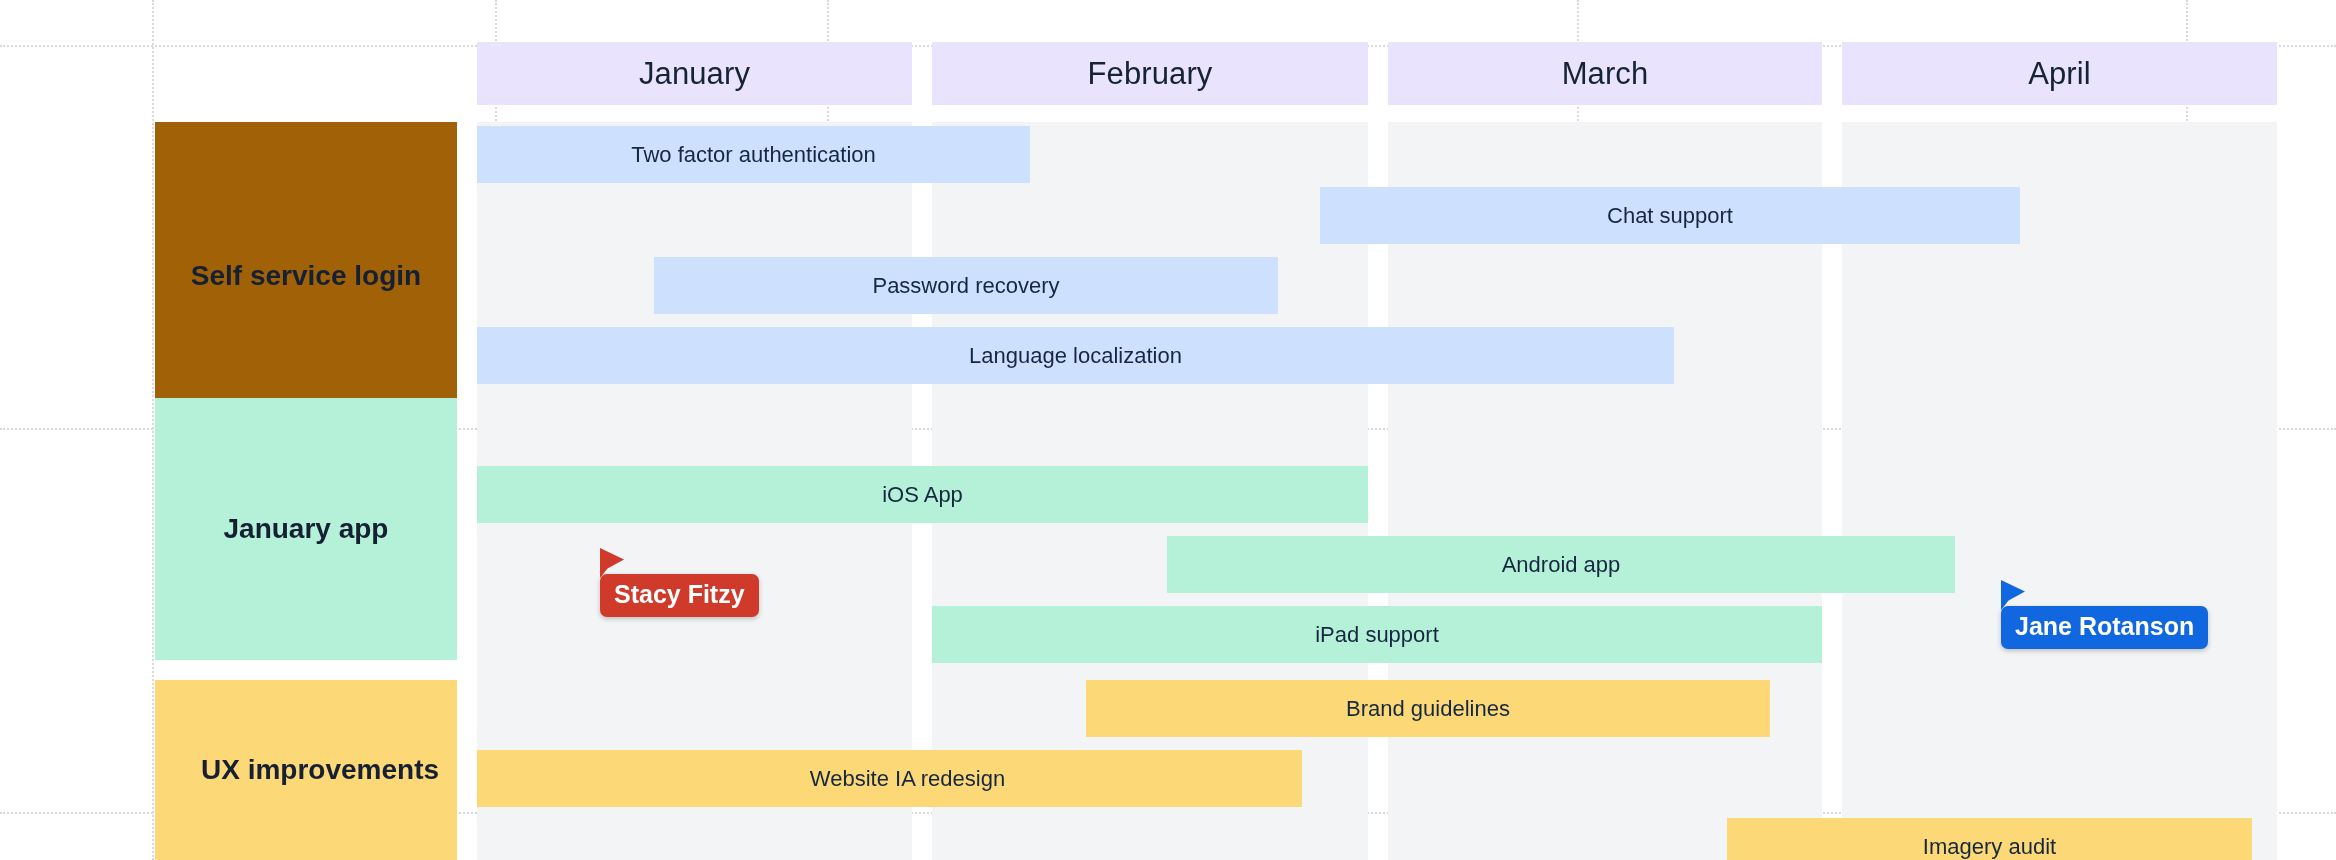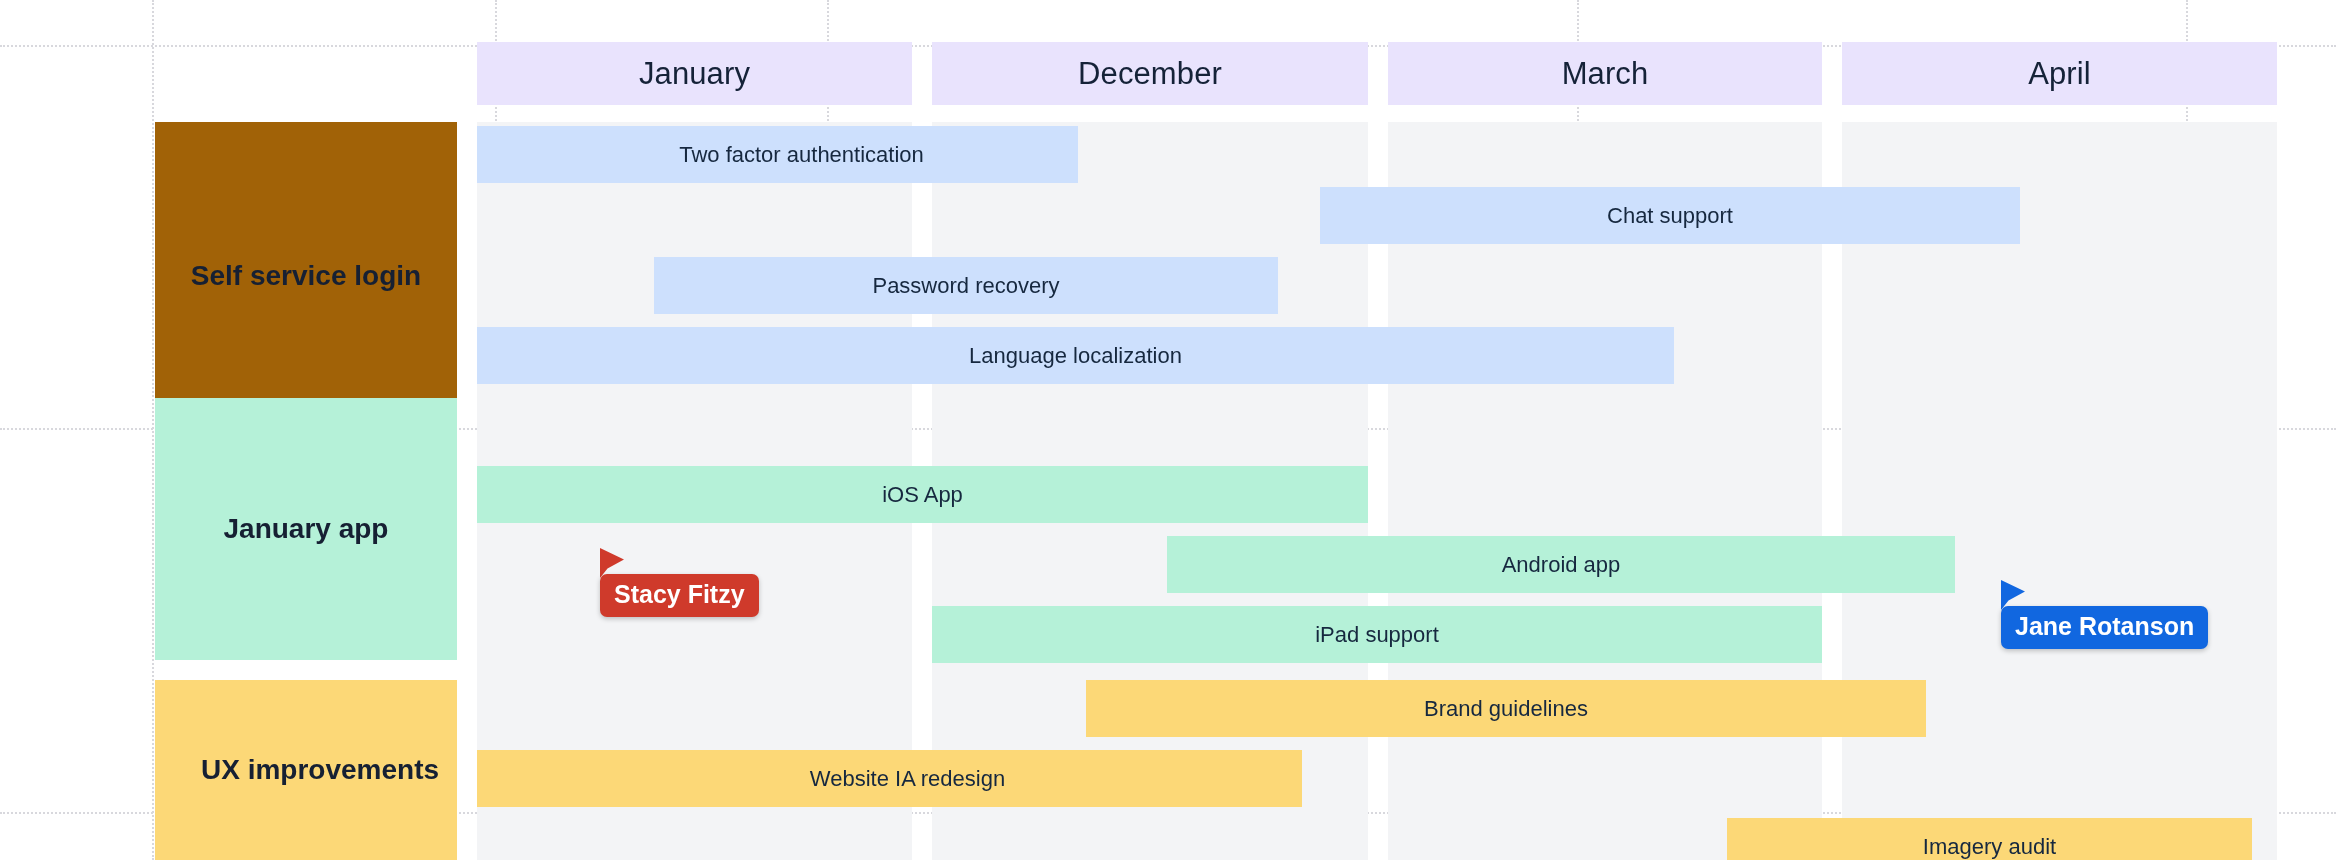--- a/index.html
+++ b/index.html
@@ -79,21 +79,21 @@
       <div class="month-col" style="left: 932px; width: 436px; background: rgb(243, 244, 246);"></div>
       <div class="month-col" style="left: 1388px; width: 434px; background: rgb(243, 244, 246);"></div>
       <div class="month-col" style="left: 1842px; width: 435px; background: rgb(243, 244, 246);"></div>
     </div>
 
   <div id="month-heads">
       <div class="month-head" style="left: 477px; width: 435px; background: rgb(233, 227, 253);">
         <span>January</span>
       </div>
       <div class="month-head" style="left: 932px; width: 436px; background: rgb(233, 227, 253);">
-        <span>December</span>
+        <span>February</span>
       </div>
       <div class="month-head" style="left: 1388px; width: 434px; background: rgb(233, 227, 253);">
         <span>March</span>
       </div>
       <div class="month-head" style="left: 1842px; width: 435px; background: rgb(233, 227, 253);">
         <span>April</span>
       </div>
     </div>
 
   <div id="group-labels">
@@ -102,42 +102,42 @@
       </div>
       <div class="group-label" style="top: 398px; height: 262px; background: rgb(181, 241, 216);">
         <span>January app</span>
       </div>
       <div class="group-label" style="top: 680px; height: 180px; background: rgb(252, 216, 119); padding-left: 38px;">
         <span>UX improvements</span>
       </div>
     </div>
 
   <div id="task-bars">
-      <div class="bar" style="left: 477px; width: 553px; top: 126px; background: rgb(205, 224, 253); padding-left: 48px;">
+      <div class="bar" style="left: 477px; width: 553px; top: 126px; background: rgb(205, 224, 253);">
         <span>Two factor authentication</span>
       </div>
       <div class="bar" style="left: 1320px; width: 700px; top: 187px; background: rgb(205, 224, 253);">
         <span>Chat support</span>
       </div>
       <div class="bar" style="left: 654px; width: 624px; top: 257px; background: rgb(205, 224, 253);">
         <span>Password recovery</span>
       </div>
       <div class="bar" style="left: 477px; width: 1197px; top: 327px; background: rgb(205, 224, 253);">
         <span>Language localization</span>
       </div>
       <div class="bar" style="left: 477px; width: 891px; top: 466px; background: rgb(181, 241, 216);">
         <span>iOS App</span>
       </div>
       <div class="bar" style="left: 1167px; width: 788px; top: 536px; background: rgb(181, 241, 216);">
         <span>Android app</span>
       </div>
       <div class="bar" style="left: 932px; width: 890px; top: 606px; background: rgb(181, 241, 216);">
         <span>iPad support</span>
       </div>
-      <div class="bar" style="left: 1086px; width: 840px; top: 680px; background: rgb(252, 216, 119);">
+      <div class="bar" style="left: 1086px; width: 684px; top: 680px; background: rgb(252, 216, 119);">
         <span>Brand guidelines</span>
       </div>
       <div class="bar" style="left: 477px; width: 789px; top: 750px; background: rgb(252, 216, 119); padding-left: 36px;">
         <span>Website IA redesign</span>
       </div>
       <div class="bar" style="left: 1727px; width: 525px; top: 818px; background: rgb(252, 216, 119);">
         <span>Imagery audit</span>
       </div>
     </div>
 

